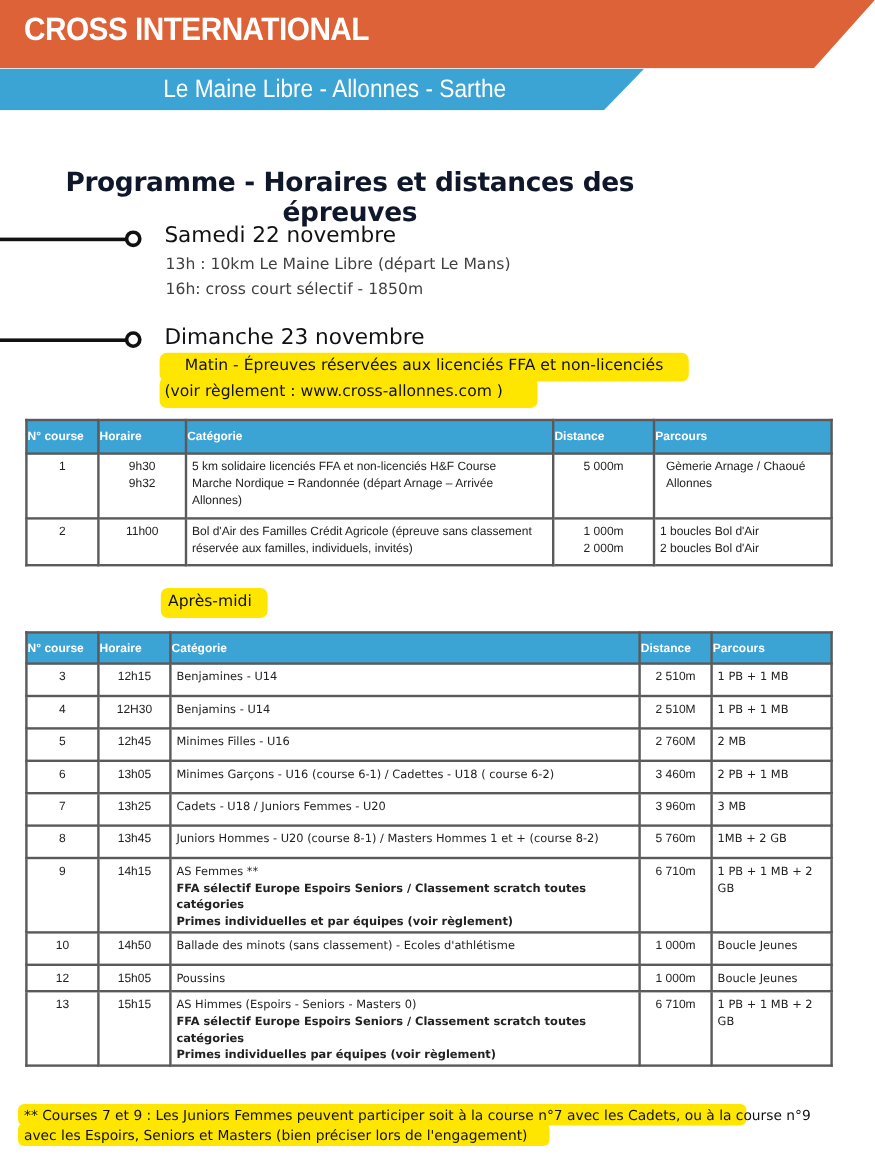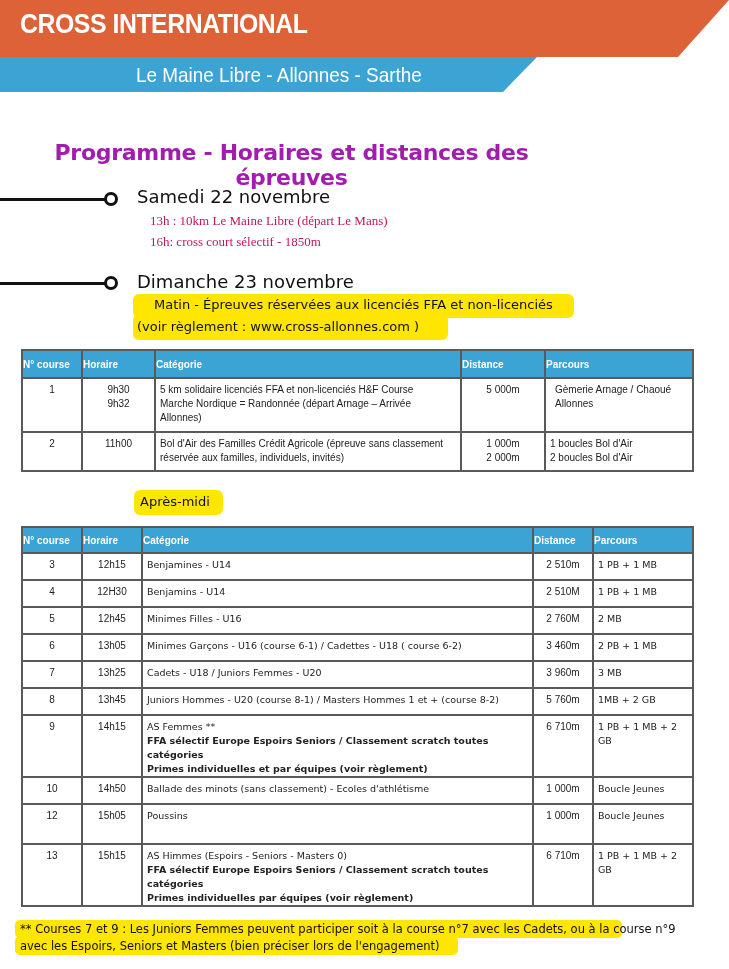--- a/index.html
+++ b/index.html
@@ -6,27 +6,27 @@
   body { width: 729px; height: 969px; background: #ffffff; position: relative; overflow: hidden; font-family: "DejaVu Sans", sans-serif; }
 
   
   .banner-orange { position: absolute; left: 0; top: 0; width: 729px; height: 57px; background: #de6237;
     clip-path: polygon(0 0, 729px 0, 678px 57px, 0 57px); }
   .banner-title { position: absolute; left: 20px; top: 9px; font-family: "Liberation Sans", sans-serif; font-weight: bold; font-size: 27px; color: #ffffff; letter-spacing: -0.5px; transform: scaleX(0.92); transform-origin: left; }
   .banner-blue { position: absolute; left: 0; top: 57px; width: 540px; height: 35px; background: #3ca3d5;
     clip-path: polygon(0 0, 537px 0, 503px 35px, 0 35px); }
   .banner-sub { position: absolute; left: 136px; top: 63px; font-family: "Liberation Sans", sans-serif; font-size: 21px; color: #ffffff; transform: scaleX(0.9); transform-origin: left; }
 
-  .page-title { position: absolute; left: 0; width: 583px; top: 140px; text-align: center; font-family: "DejaVu Sans", sans-serif; font-weight: bold; font-size: 22px; color: #a21caf; letter-spacing: -0.3px; }
+  .page-title { position: absolute; left: 0; width: 583px; top: 140px; text-align: center; font-family: "DejaVu Sans", sans-serif; font-weight: bold; font-size: 22px; color: #0f172a; letter-spacing: -0.3px; }
 
   
   .tl-line { position: absolute; left: 0; height: 3px; width: 106px; background: #111; }
   .tl-dot { position: absolute; width: 8px; height: 8px; border: 3px solid #111; border-radius: 50%; background: #fff; }
   .day-title { position: absolute; left: 137px; font-size: 18px; color: #111; }
-  .day-line { position: absolute; left: 150px; font-size: 13px; color: #be185d; font-family: Liberation Serif, serif; }
+  .day-line { position: absolute; left: 138px; font-size: 13px; color: #404040; }
 
   .hl { position: absolute; background: #ffe600; border-radius: 6px; }
   .hl-text { position: absolute; font-size: 13px; color: #111; }
 
   
   table.prog { position: absolute; left: 21px; border-collapse: collapse; font-family: "Liberation Sans", sans-serif; font-size: 10px; color: #222; table-layout: fixed; }
   table.prog th { background: #3ca3d5; color: #fff; font-weight: bold; font-size: 10px; border: 2px solid #5a5a5a; padding: 0; text-align: left; }
   table.prog td { border: 2px solid #5a5a5a; vertical-align: top; padding: 4px 4px 0 4px; line-height: 14px; }
   td.c { text-align: center; }
   td.l { text-align: left; }
@@ -196,21 +196,21 @@
       <td class="c">6 710m</td>
       <td class="l par">1 PB + 1 MB + 2 GB</td>
     </tr>
     <tr style="height:27px;">
       <td class="c">10</td>
       <td class="c">14h50</td>
       <td class="l cat">Ballade des minots (sans classement) - Ecoles d'athlétisme</td>
       <td class="c">1 000m</td>
       <td class="l par">Boucle Jeunes</td>
     </tr>
-    <tr style="height:40px;">
+    <tr style="height:22px;">
       <td class="c">12</td>
       <td class="c">15h05</td>
       <td class="l cat">Poussins</td>
       <td class="c">1 000m</td>
       <td class="l par">Boucle Jeunes</td>
     </tr>
     <tr style="height:57px;padding-left:18px;">
       <td class="c">13</td>
       <td class="c">15h15</td>
       <td class="l cat">

